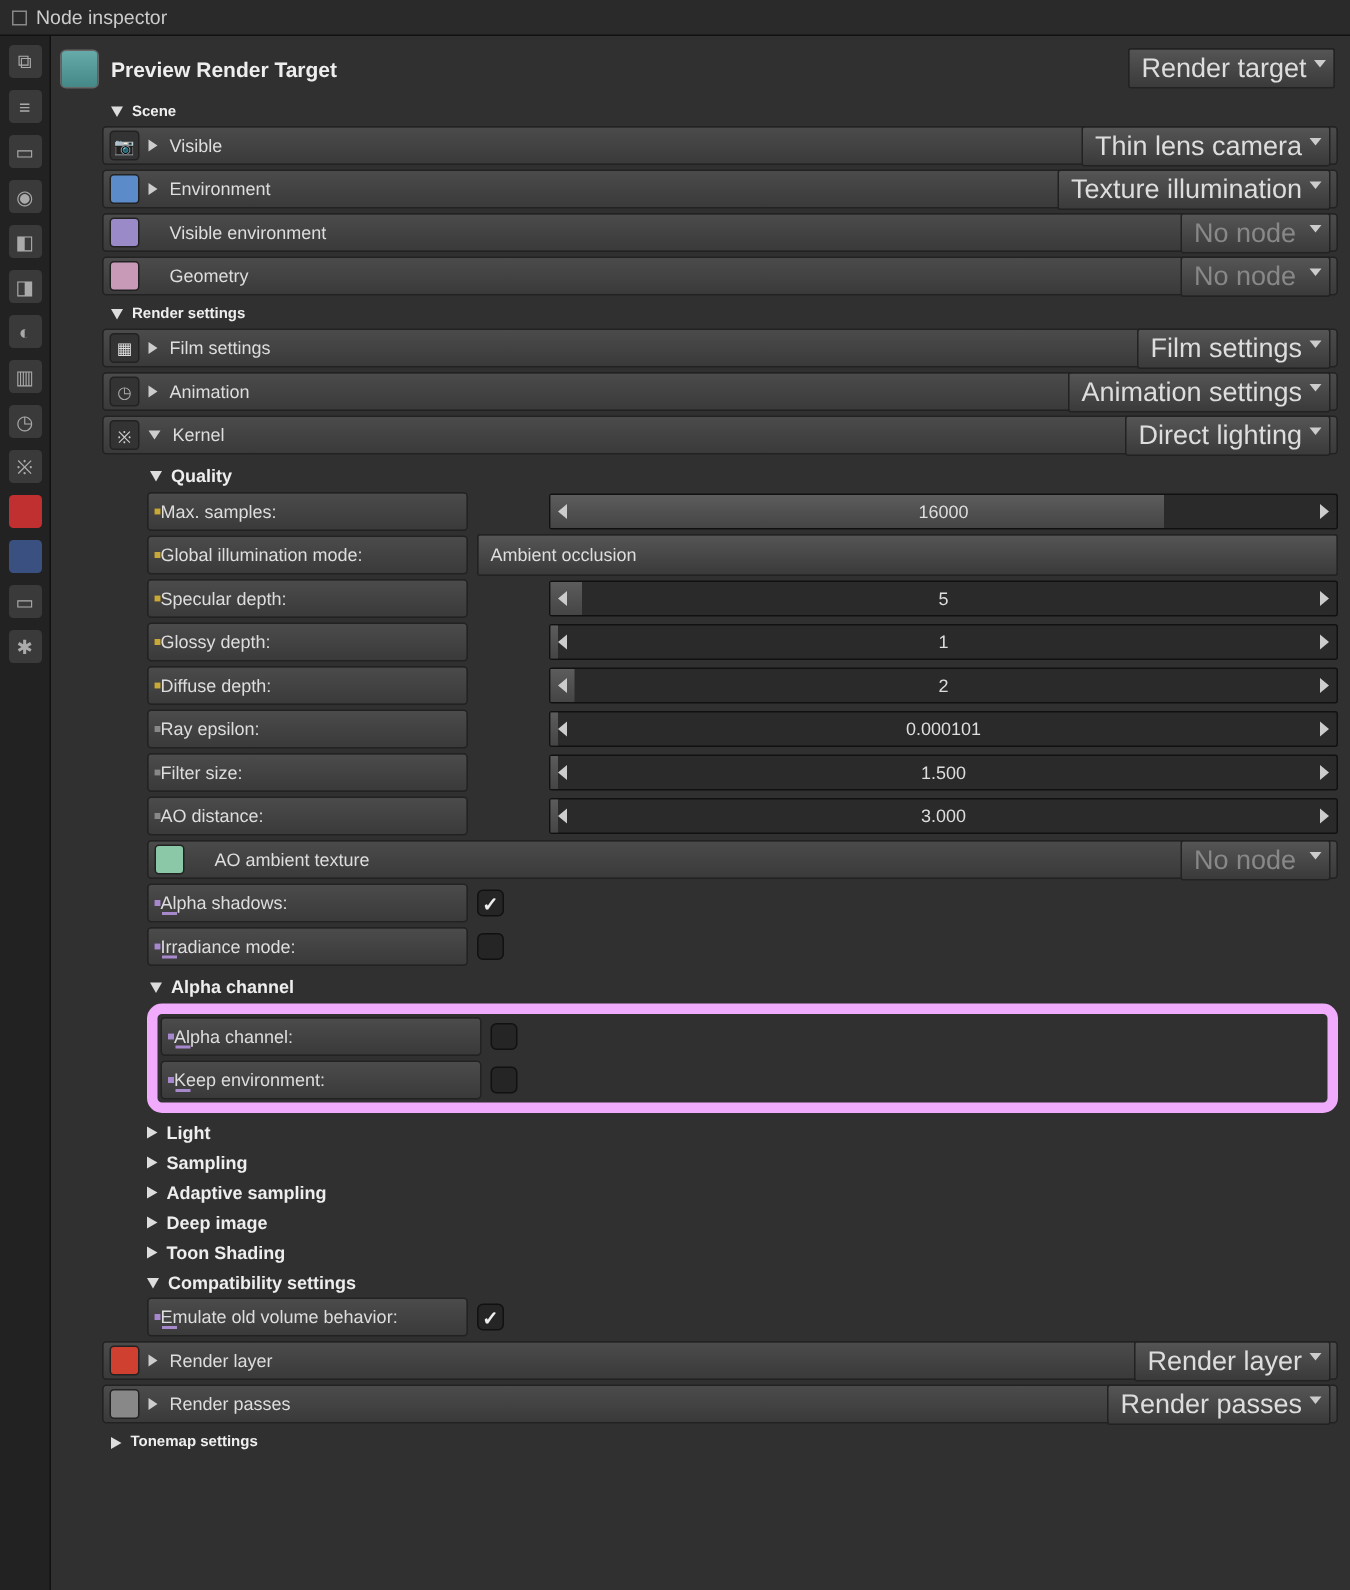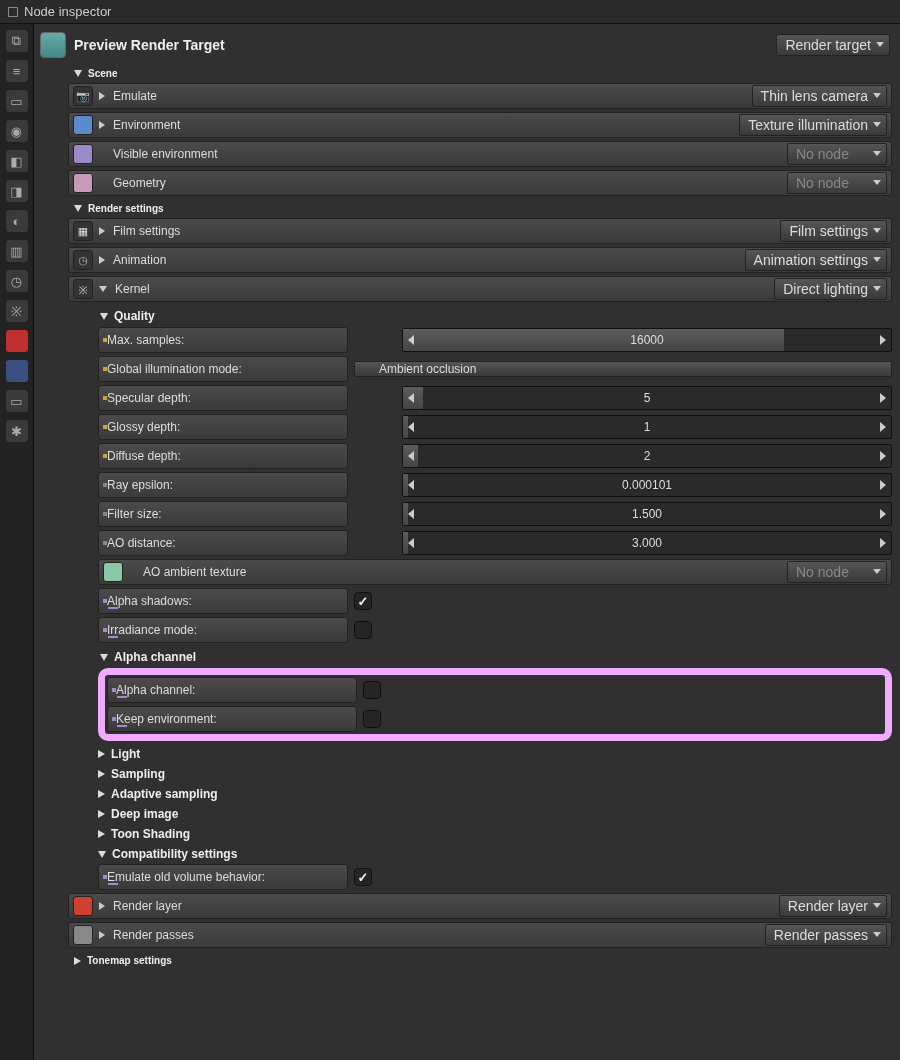--- a/index.html
+++ b/index.html
@@ -159,21 +159,21 @@
 
 .row .drop {
   margin-left: auto;
 }
 
 .drop {
   background: linear-gradient(#555, #3a3a3a);
   border: 1px solid #222;
   border-radius: 2px;
   padding: 2px 18px 2px 8px;
-  font-size: 14px;
+  font-size: 18px;
   color: #ddd;
   min-width: 100px;
   position: relative;
 }
 .drop.none { color: #888; }
 .drop::after {
   content: "";
   position: absolute;
   right: 5px; top: 7px;
   width: 0; height: 0;
@@ -182,21 +182,21 @@
   border-top: 5px solid #ccc;
 }
 
 
 .prop-row {
   display: flex;
   align-items: center;
   margin-bottom: 3px;
 }
 .prop-row .lbl-area {
-  width: 250px;
+  width: 214px;
   display: flex;
   align-items: center;
   height: 26px;
   background: linear-gradient(#4b4b4b, #3a3a3a);
   border: 1px solid #222;
   border-radius: 3px;
   padding: 0 4px;
 }
 .prop-row .val-area {
   flex: 1;
@@ -233,25 +233,25 @@
   top: 6px;
   width: 0; height: 0;
   border-top: 5px solid transparent;
   border-bottom: 5px solid transparent;
 }
 .slider .arr.l { left: 5px; border-right: 6px solid #ccc; }
 .slider .arr.r { right: 5px; border-left: 6px solid #ccc; }
 
 .sel {
   flex: 1;
-  height: 16px;
+  height: 28px;
   background: linear-gradient(#555, #3a3a3a);
   border: 1px solid #222;
   border-radius: 2px;
-  padding: 0 24px;
+  padding: 0 8px;
   display: flex;
   align-items: center;
   color: #ddd;
   font-size: 12px;
 }
 
 .chk {
   width: 18px; height: 18px;
   background: #252525;
   border: 1px solid #111;
@@ -326,21 +326,21 @@
 
     <div class="indent-1">
 
       <div class="section-head">
         <span class="tri"></span>
         <span>Scene</span>
       </div>
       <div class="row">
         <div class="row-icon ic-cam">📷</div>
         <span class="expand"></span>
-        <span class="label">Emulate</span>
+        <span class="label">Visible</span>
         <div class="drop">Thin lens camera</div>
       </div>
       <div class="row">
         <div class="row-icon ic-env"></div>
         <span class="expand"></span>
         <span class="label">Environment</span>
         <div class="drop">Texture illumination</div>
       </div>
       <div class="row">
         <div class="row-icon ic-purple"></div>

